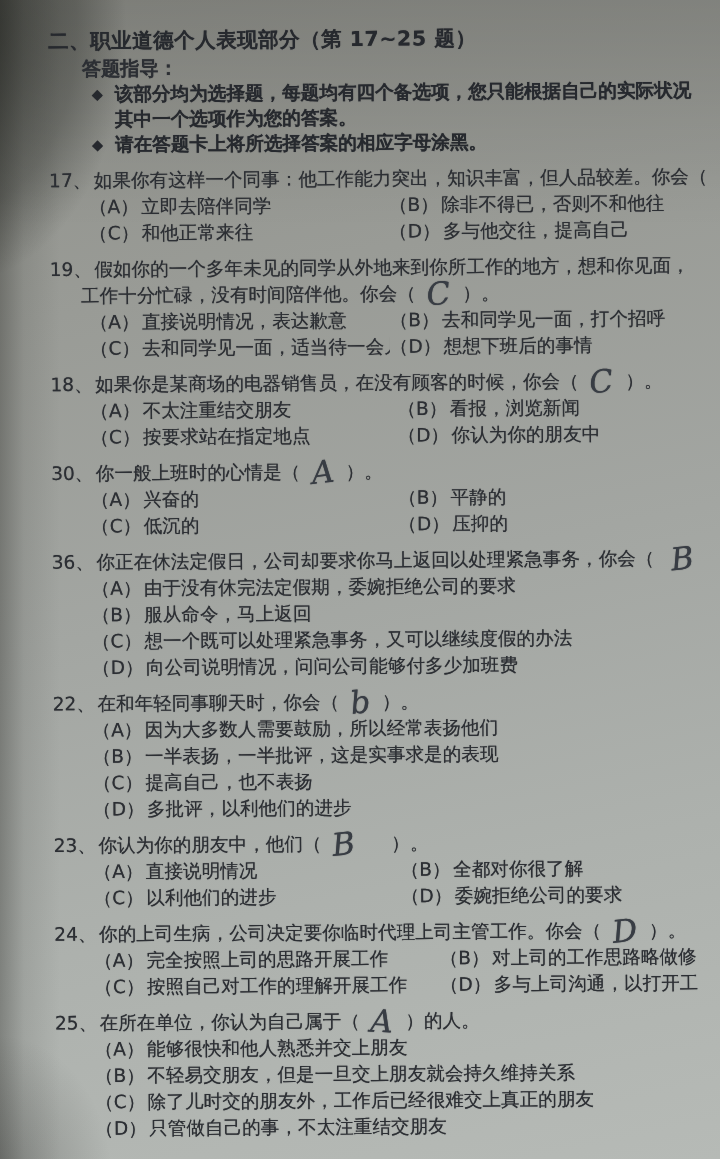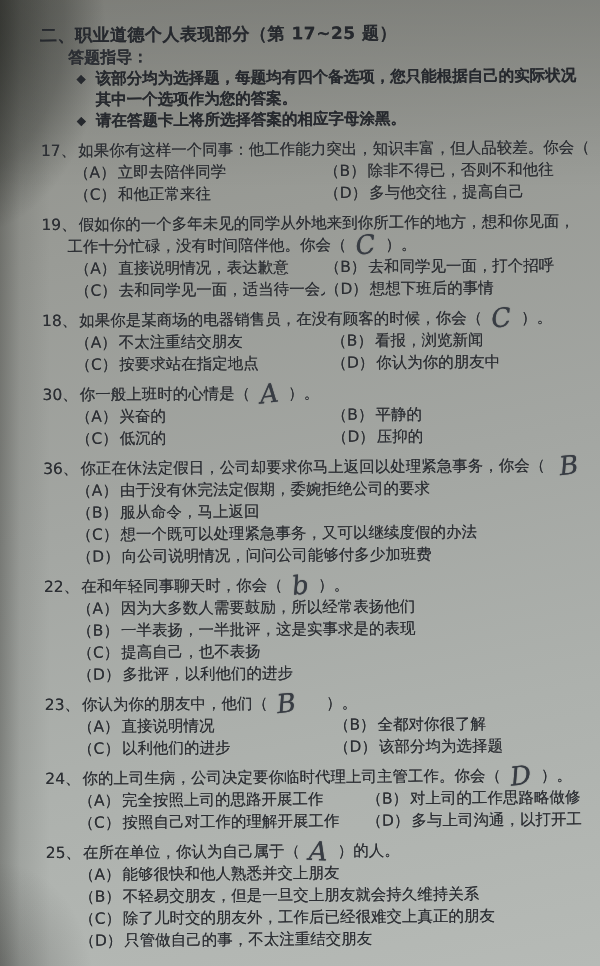--- a/index.html
+++ b/index.html
@@ -120,21 +120,21 @@
             <div class="opt"><span class="olabel">（C）</span><span class="otext">提高自己，也不表扬</span></div>
             <div class="opt"><span class="olabel">（D）</span><span class="otext">多批评，以利他们的进步</span></div>
           </div>
         </div>
         <div class="question q23">
           <div class="stem"><span class="qnum">23、</span><span class="stxt">你认为你的朋友中，他们（</span><span class="hand">B</span><span class="stxt">）。</span></div>
           <div class="opts opts2">
             <div class="opt"><span class="olabel">（A）</span><span class="otext">直接说明情况</span></div>
             <div class="opt"><span class="olabel">（B）</span><span class="otext">全都对你很了解</span></div>
             <div class="opt"><span class="olabel">（C）</span><span class="otext">以利他们的进步</span></div>
-            <div class="opt"><span class="olabel">（D）</span><span class="otext">该部分均为选择题</span></div>
+            <div class="opt"><span class="olabel">（D）</span><span class="otext">委婉拒绝公司的要求</span></div>
           </div>
         </div>
         <div class="question q24">
           <div class="stem"><span class="qnum">24、</span><span class="stxt">你的上司生病，公司决定要你临时代理上司主管工作。你会（</span><span class="hand">D</span><span class="stxt">）。</span></div>
           <div class="opts opts2">
             <div class="opt"><span class="olabel">（A）</span><span class="otext">完全按照上司的思路开展工作</span></div>
             <div class="opt"><span class="olabel">（B）</span><span class="otext">对上司的工作思路略做修</span></div>
             <div class="opt"><span class="olabel">（C）</span><span class="otext">按照自己对工作的理解开展工作</span></div>
             <div class="opt"><span class="olabel">（D）</span><span class="otext">多与上司沟通，以打开工</span></div>
           </div>

